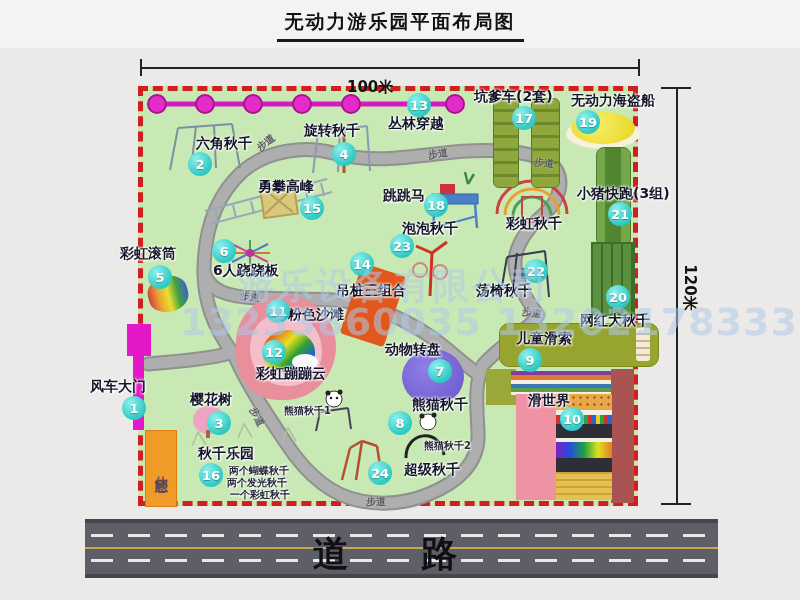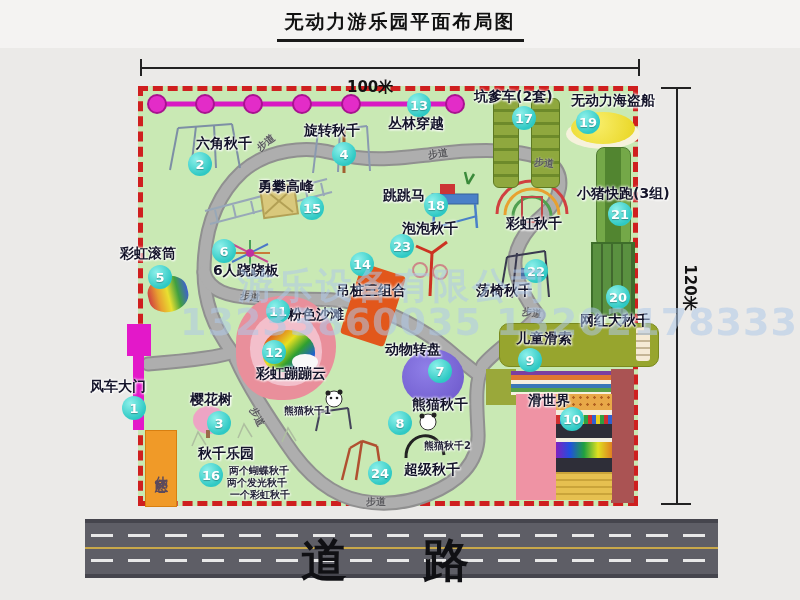--- a/index.html
+++ b/index.html
@@ -23,21 +23,21 @@
               border-bottom:3px solid #1a1a1a;padding:0 8px 4px;}
   
   .dim{background:#222;position:absolute;z-index:4;}
   .dimlbl{position:absolute;font-size:15px;font-weight:bold;color:#111;z-index:4;white-space:nowrap;}
   
   .wm{position:absolute;z-index:8;font-weight:bold;color:rgba(175,200,232,.55);pointer-events:none;white-space:nowrap;}
   
   #road{position:absolute;left:85px;top:519px;width:633px;height:59px;z-index:2;
         background:linear-gradient(180deg,#45454d 0 4px,#5e5e66 4px 55px,#45454d 55px 100%);}
   .lane{position:absolute;left:6px;right:6px;height:3px;background:repeating-linear-gradient(90deg,#e8e8e8 0 22px,transparent 22px 37px);}
-  #roadlbl{position:absolute;left:0;top:530px;width:800px;text-align:center;font-size:46px;font-weight:bold;color:#101014;
+  #roadlbl{position:absolute;left:0;top:530px;width:800px;text-align:center;font-size:36px;font-weight:bold;color:#101014;
            letter-spacing:30px;z-index:3;}
   
   #rest{position:absolute;left:145px;top:430px;width:30px;height:75px;background:#f09a28;border:1px solid #d87f10;z-index:3;
         display:flex;align-items:center;justify-content:center;}
   #rest span{writing-mode:vertical-rl;font-size:13px;font-weight:bold;color:#5c4a5c;letter-spacing:2px;}
   
   .row{width:100%;}
 </style>
 </head>
 <body>

